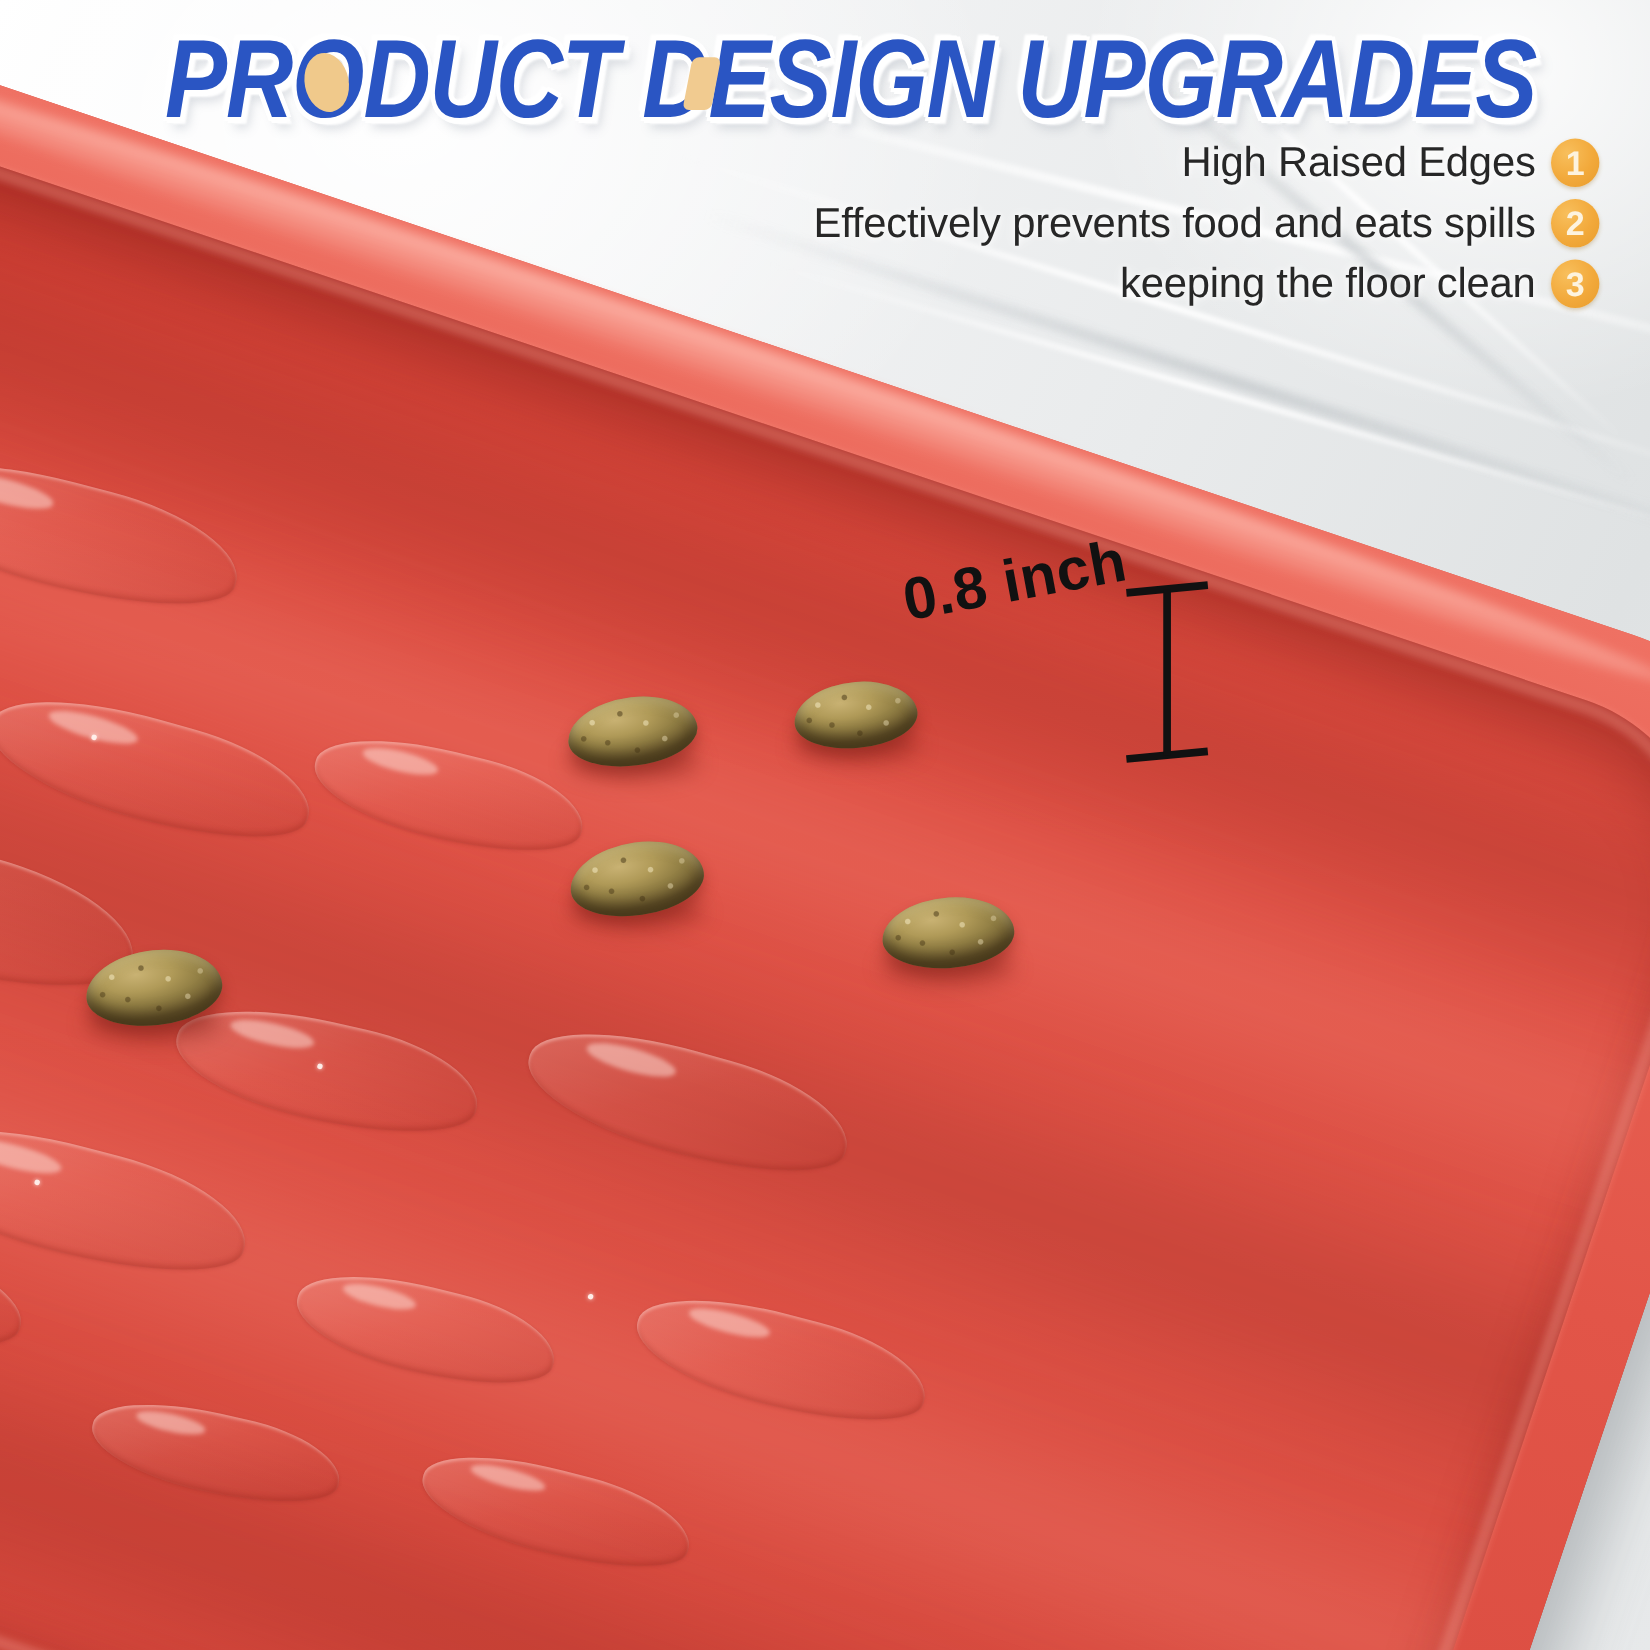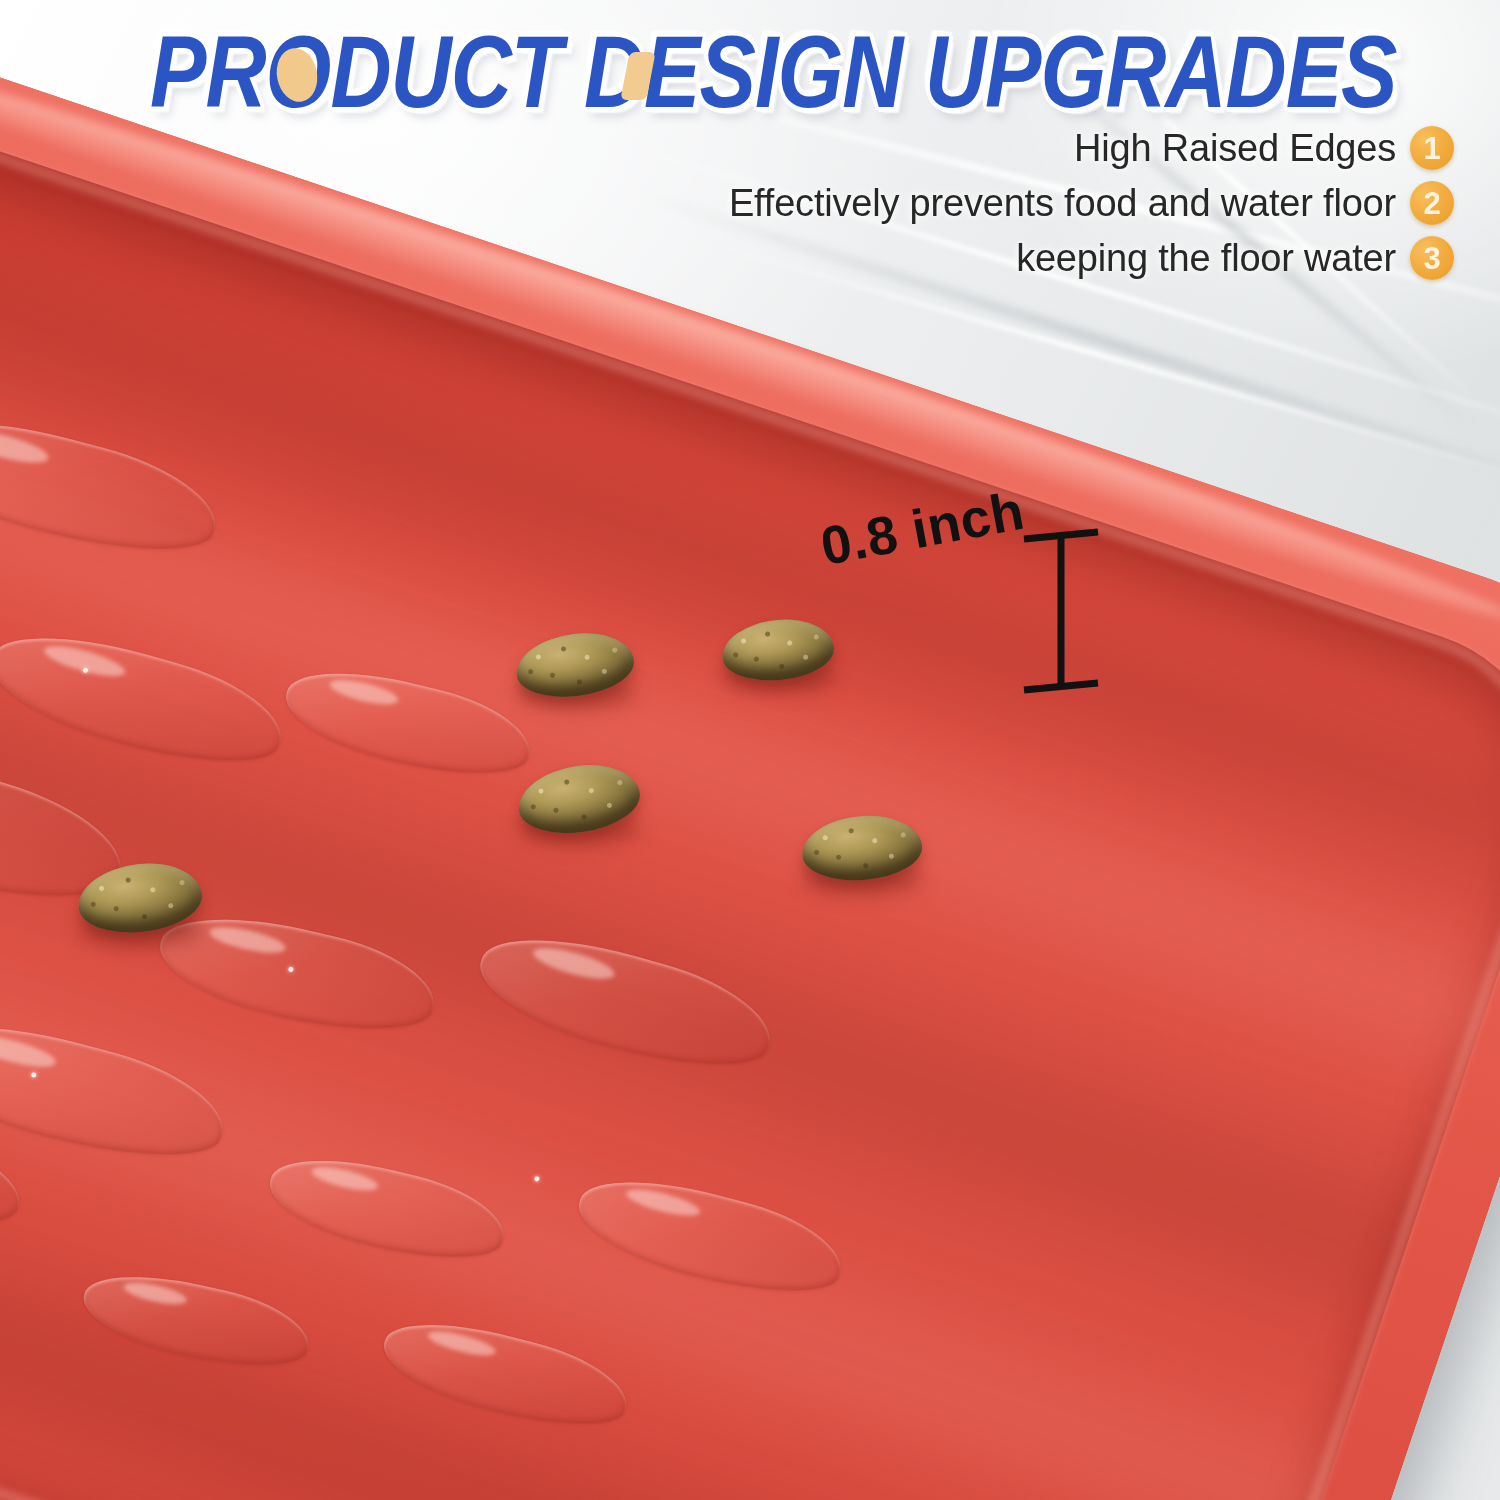--- a/index.html
+++ b/index.html
@@ -376,26 +376,26 @@
   <div id="d-fill"></div>
 
   <div id="features">
 
     <div class="feature-row">
       <span class="feature-text">High Raised Edges</span>
       <span class="badge">1</span>
     </div>
 
     <div class="feature-row">
-      <span class="feature-text">Effectively prevents food and water floor</span>
+      <span class="feature-text">Effectively prevents food and eats spills</span>
       <span class="badge">2</span>
     </div>
 
     <div class="feature-row">
-      <span class="feature-text">keeping the floor water</span>
+      <span class="feature-text">keeping the floor clean</span>
       <span class="badge">3</span>
     </div>
 
 
   </div>
 
   <div id="dim-label">0.8 inch</div>
   <svg id="dim-bar" viewBox="0 0 96 166">
     <line x1="12" y1="11" x2="86" y2="4" stroke="#111111" stroke-width="7" stroke-linecap="butt"></line>
     <line x1="12" y1="162" x2="86" y2="155" stroke="#111111" stroke-width="7" stroke-linecap="butt"></line>

